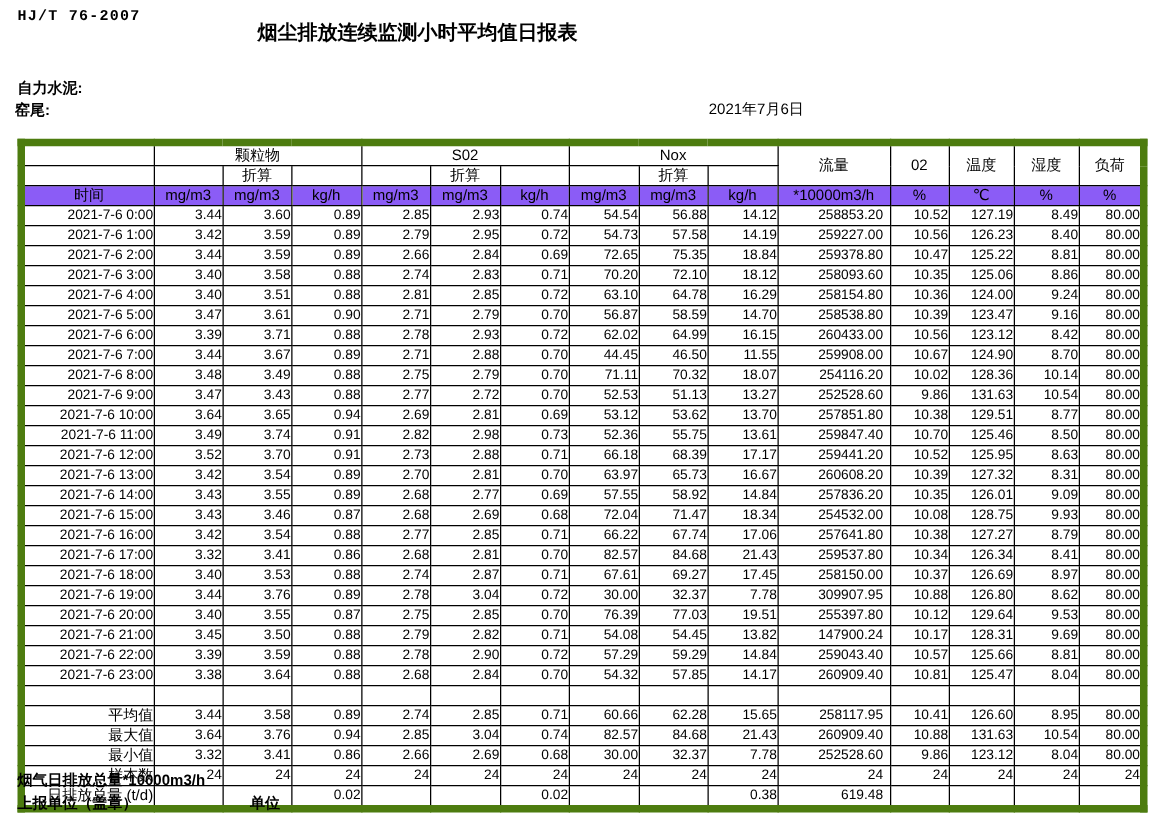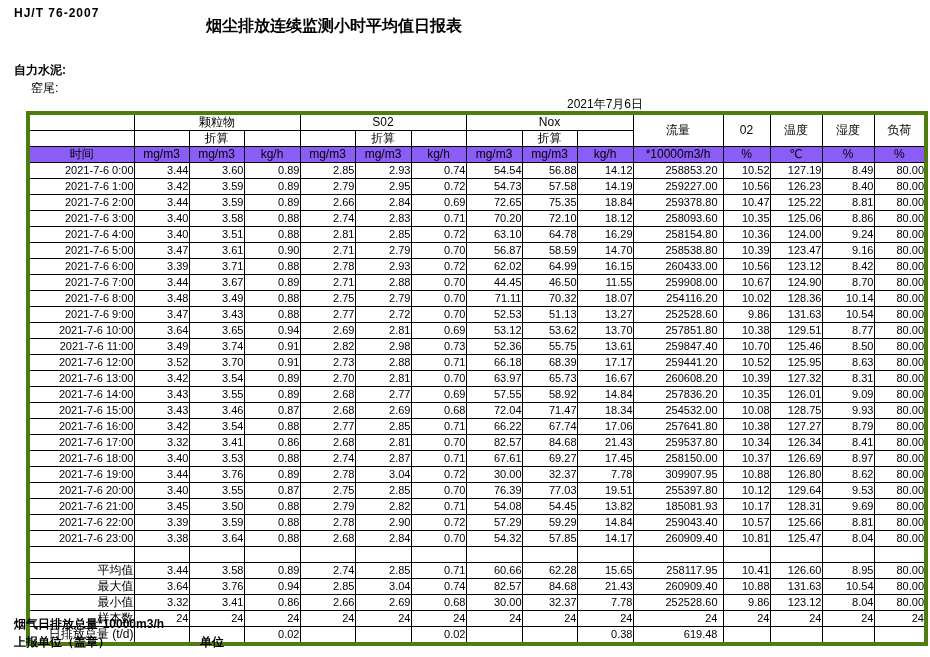--- a/index.html
+++ b/index.html
@@ -1,29 +1,29 @@
 <!DOCTYPE html>
 <html><head>
 <meta charset="utf-8">
 <style>
   html,body{margin:0;padding:0;}
   body{
     width:930px;height:657px;position:relative;background:#ffffff;
     font-family:"Liberation Sans","DejaVu Sans",sans-serif;color:#000;
   }
   .abs{position:absolute;white-space:nowrap;}
-  .std{left:14px;top:6px;font-size:12px;font-weight:bold;letter-spacing:1px;}
+  .std{left:14px;top:6px;font-size:12px;font-weight:bold;letter-spacing:1px;font-family:Liberation Mono, monospace;}
   .title{left:14px;top:16px;width:640px;text-align:center;font-size:16px;font-weight:bold;}
   .company{left:14px;top:62px;font-size:12px;font-weight:bold;}
-  .site{left:31px;top:80px;font-size:12px;font-weight:normal;}
-  .date{left:567px;top:96px;font-size:12px;}
+  .site{left:12px;top:80px;font-size:12px;font-weight:bold;}
+  .date{left:567px;top:79px;font-size:12px;}
   table.report{
-    position:absolute;left:26px;top:111px;
+    position:absolute;left:14px;top:111px;
     border-collapse:collapse;table-layout:fixed;
-    border:4px solid #4d7c0f;
+    border:6px solid #4d7c0f;
     font-size:11px;
   }
   table.report th,table.report td{
     border:1px solid #000;
     height:15px;line-height:13px;
     padding:0;overflow:hidden;white-space:nowrap;
     font-weight:normal;
   }
   table.report th{text-align:center;font-size:12px;}
   th.unit{font-size:11px;margin-left:24px;}
@@ -467,21 +467,21 @@
         <td class="time">2021-7-6 21:00</td>
         <td class="num">3.45</td>
         <td class="num">3.50</td>
         <td class="num">0.88</td>
         <td class="num">2.79</td>
         <td class="num">2.82</td>
         <td class="num">0.71</td>
         <td class="num">54.08</td>
         <td class="num">54.45</td>
         <td class="num">13.82</td>
-        <td class="num flow">185081.93</td>
+        <td class="num flow">147900.24</td>
         <td class="num">10.17</td>
         <td class="num">128.31</td>
         <td class="num">9.69</td>
         <td class="num">80.00</td>
       </tr>
       <tr>
         <td class="time">2021-7-6 22:00</td>
         <td class="num">3.39</td>
         <td class="num">3.59</td>
         <td class="num">0.88</td>

